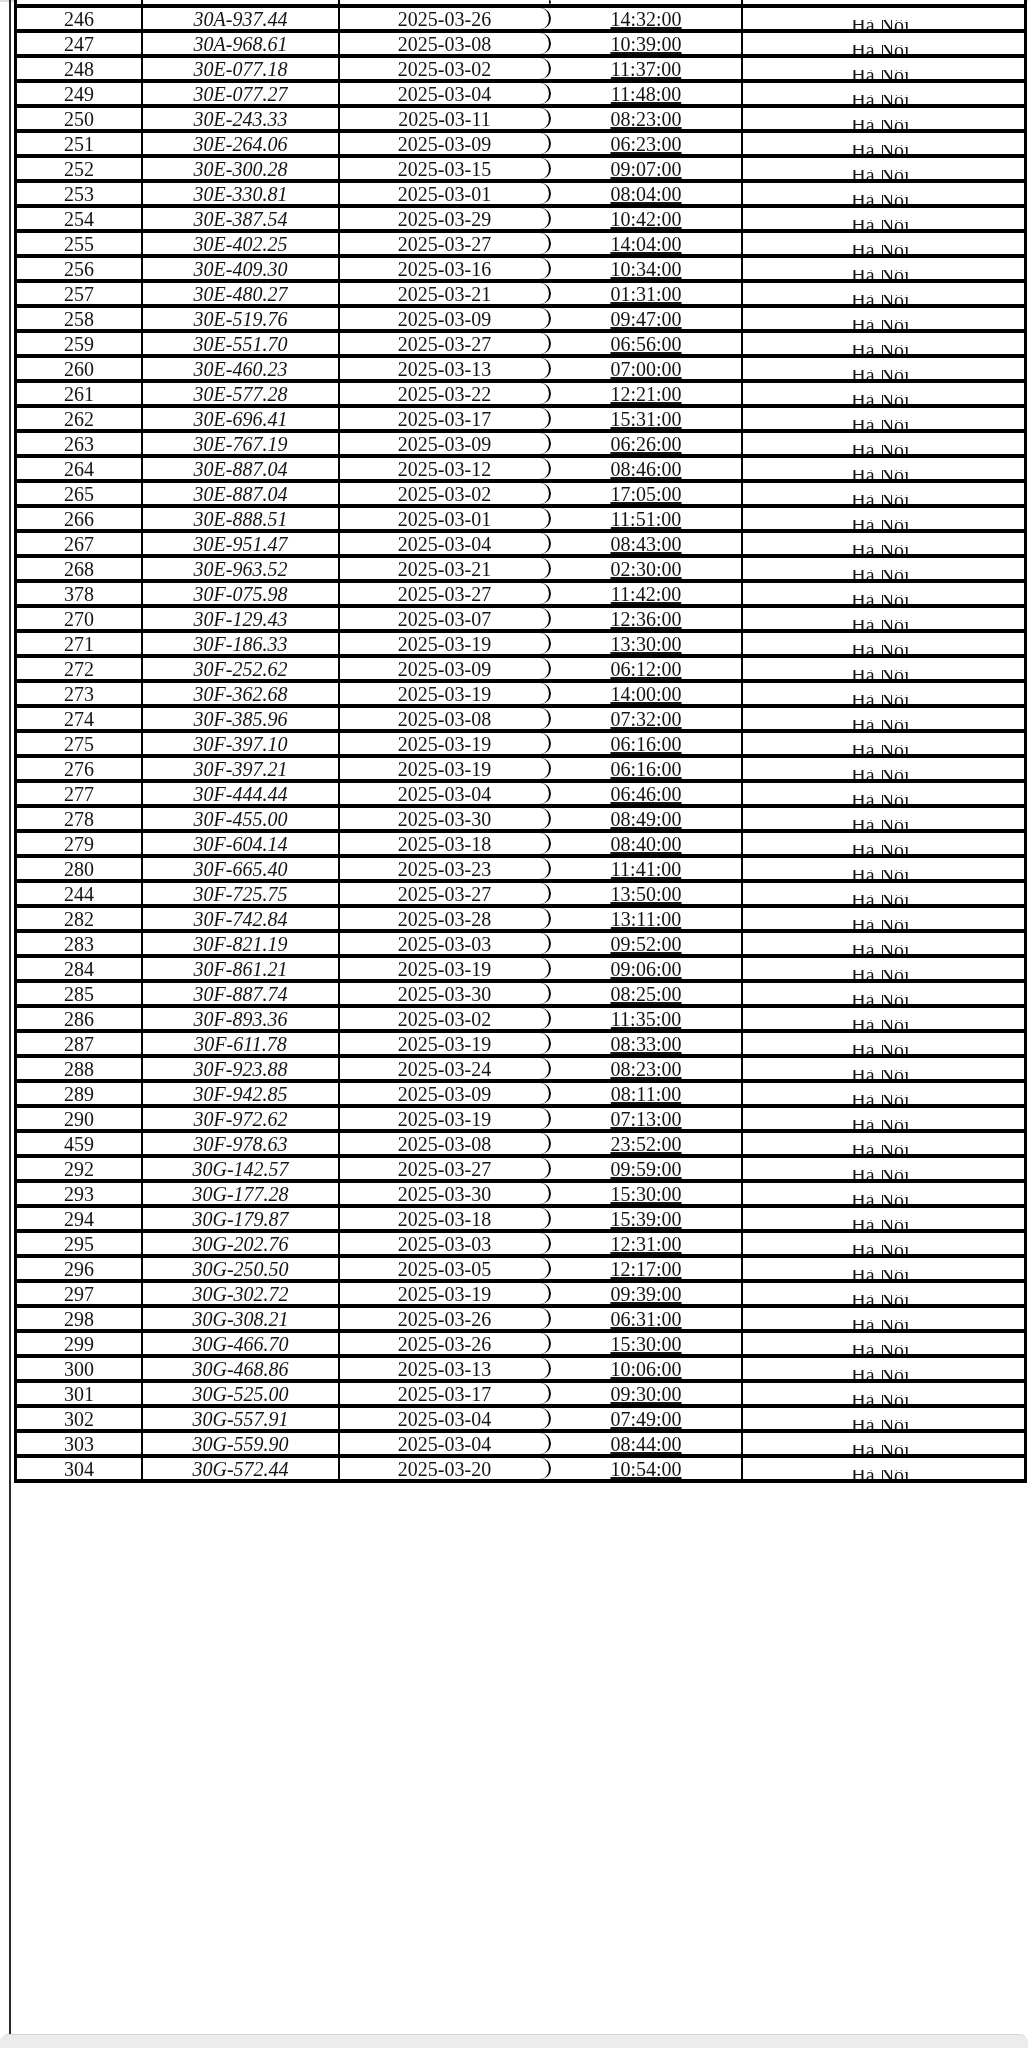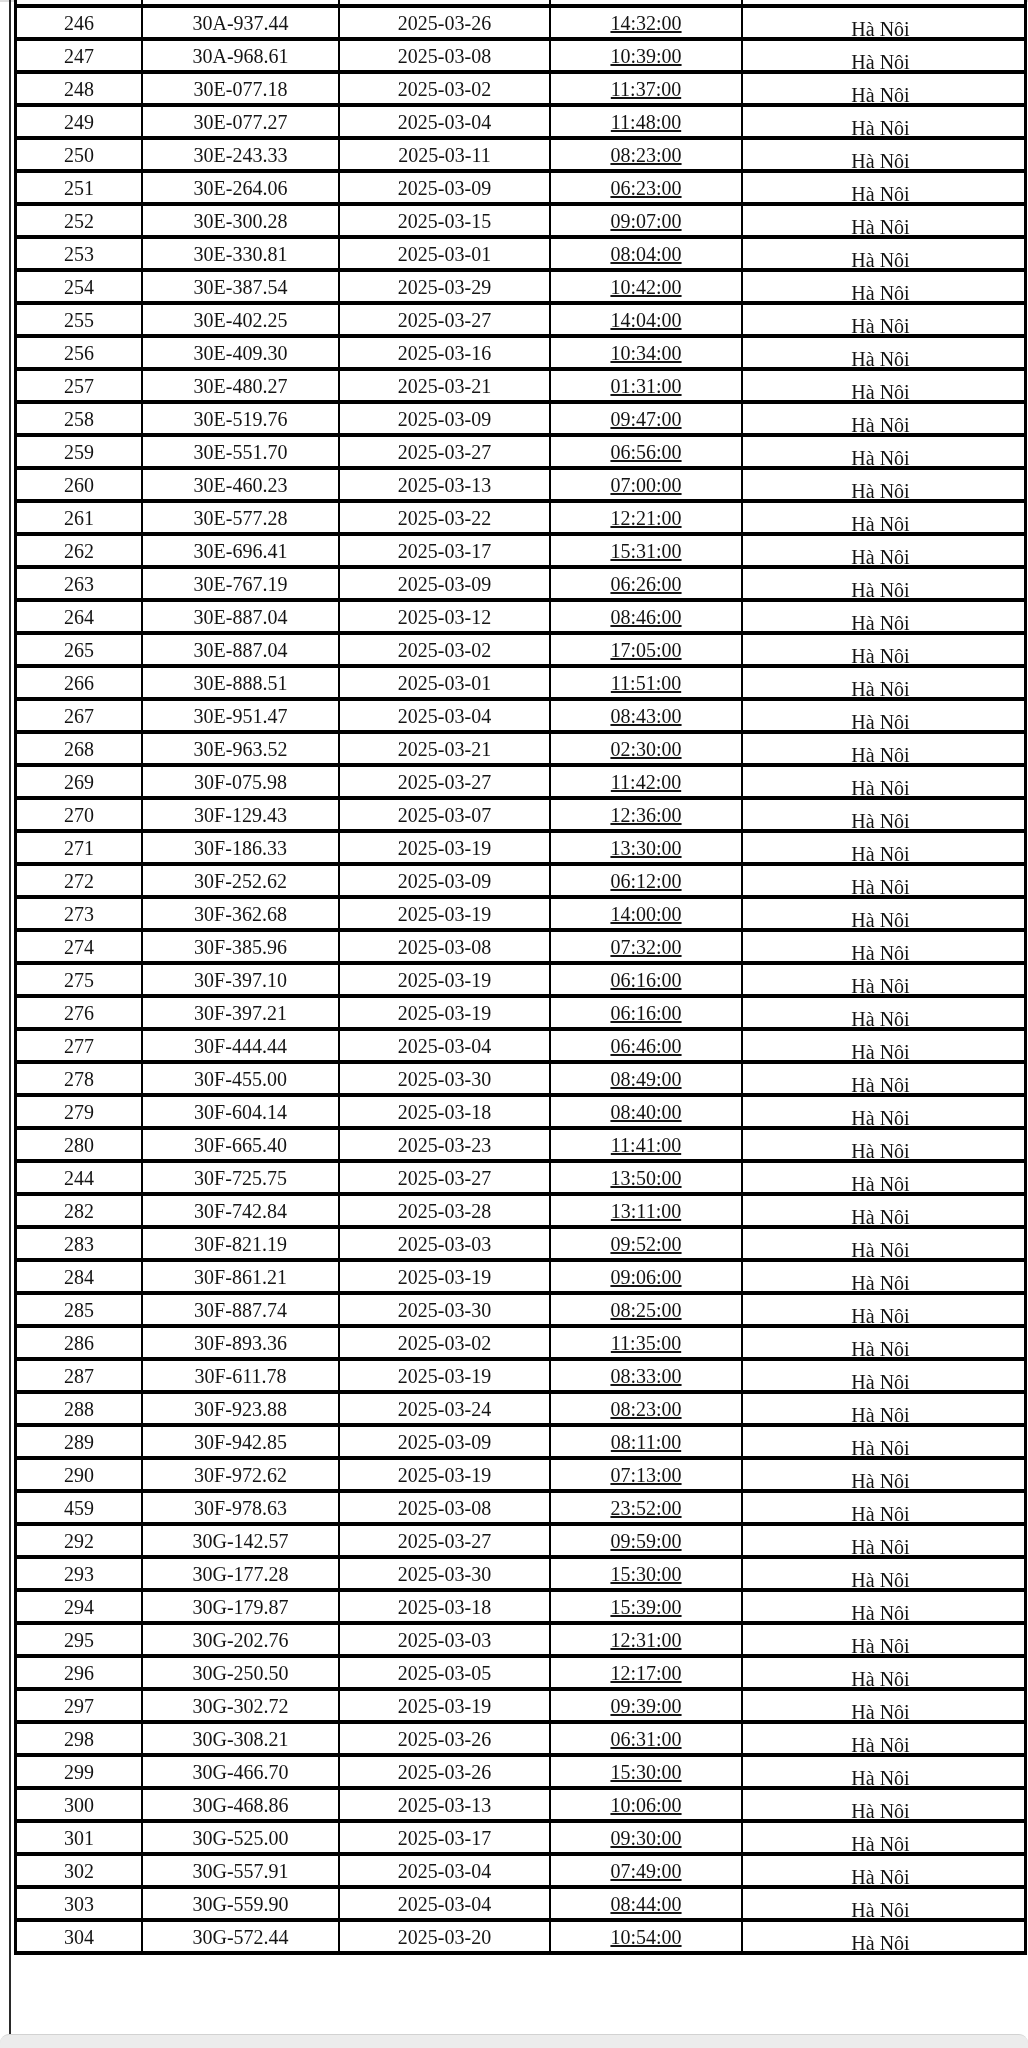--- a/index.html
+++ b/index.html
@@ -33,40 +33,40 @@
   #doc-table {
     position: absolute;
     left: 14px;
     top: 0;
     width: 1007px;
     border-left: 3px solid #000;
     border-right: 3px solid #000;
   }
   .row {
     display: flex;
-    height: 33px;
+    height: 25px;
     border-bottom: 4px solid #000;
     box-sizing: border-box;
     background: #fff;
   }
   .row .cell {
     display: flex;
     align-items: center;
     justify-content: center;
     box-sizing: border-box;
     border-right: 2.5px solid #000;
     overflow: hidden;
     font-size: 20px;
     line-height: 1;
     white-space: nowrap;
   }
   .row .cell:last-child { border-right: none; margin-top: 12px; }
   .c-index    { width: 126px; }
-  .c-plate    { width: 197px; }
-  .c-date     { width: 211px; }
+  .c-plate    { width: 197px; font-style: italic; }
+  .c-date     { width: 211px; border-radius: 15px; }
   .c-time     { width: 192px; text-decoration: underline; }
   .c-location { width: 275px; }
 
   
   .row.sliver {
     height: 8px;
   }
   .row.sliver .cell { position: relative; }
   .row.sliver .cell span {
     position: absolute;
@@ -265,21 +265,21 @@
         <div class="cell c-location">Hà Nội</div>
       </div>
       <div class="row">
         <div class="cell c-index">268</div>
         <div class="cell c-plate">30E-963.52</div>
         <div class="cell c-date">2025-03-21</div>
         <div class="cell c-time">02:30:00</div>
         <div class="cell c-location">Hà Nội</div>
       </div>
       <div class="row">
-        <div class="cell c-index">269</div>
+        <div class="cell c-index">378</div>
         <div class="cell c-plate">30F-075.98</div>
         <div class="cell c-date">2025-03-27</div>
         <div class="cell c-time">11:42:00</div>
         <div class="cell c-location">Hà Nội</div>
       </div>
       <div class="row">
         <div class="cell c-index">270</div>
         <div class="cell c-plate">30F-129.43</div>
         <div class="cell c-date">2025-03-07</div>
         <div class="cell c-time">12:36:00</div>

